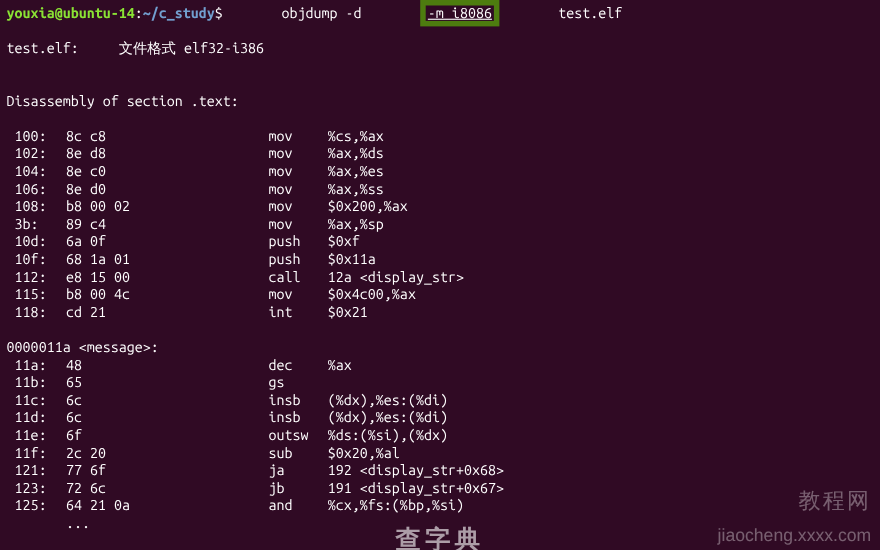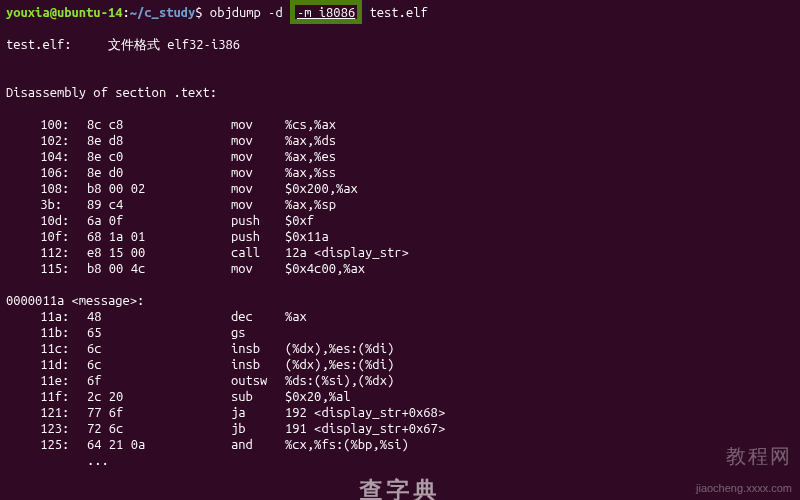--- a/index.html
+++ b/index.html
@@ -11,21 +11,21 @@
     line-height: 16px;
     width: 800px;
     height: 500px;
     overflow: hidden;
     padding: 4px 6px;
     position: relative;
   }
   .prompt-user { color: #8ae234; font-weight: bold; }
   .prompt-path { color: #729fcf; font-weight: bold; }
   .prompt-dollar { color: #ffffff; }
-  .cmd { color: #ffffff; }
+  .cmd { color: #ffffff; margin-left: 46px; }
   .boxed {
     border: 5px solid #4d7c0f;
     padding: 0 2px;
     text-decoration: underline;
   }
   .line { white-space: pre; }
   .blank { height: 16px; }
   .watermark1 {
     position: absolute;
     right: 8px;
@@ -35,42 +35,42 @@
     font-size: 20px;
     letter-spacing: 2px;
     pointer-events: none;
   }
   .watermark2 {
     position: absolute;
     right: 8px;
     bottom: 4px;
     color: rgba(255,255,255,0.35);
     font-family: sans-serif;
-    font-size: 11px;
+    font-size: 16px;
     pointer-events: none;
   }
   .watermark3 {
     position: absolute;
     left: 50%;
     transform: translateX(-50%);
     bottom: 2px;
     color: rgba(255,255,255,0.6);
     font-family: sans-serif;
     font-size: 23px;
     font-weight: bold;
     letter-spacing: 4px;
     pointer-events: none;
   }
   #asm {
     display: block;
   }
   .row { white-space: pre; }
-  .addr { display: inline-block; width: 54px; margin-left: 27px; }
+  .addr { display: inline-block; width: 54px; }
   .bytes { display: inline-block; width: 144px; }
-  .mn { display: inline-block; width: 54px; }
+  .mn { display: inline-block; width: 54px; margin-left: 40px; }
 </style>
 </head>
 <body>
 
 <div class="line"><span class="prompt-user">youxia@ubuntu-14</span><span>:</span><span class="prompt-path">~/c_study</span><span class="prompt-dollar">$</span> <span class="cmd">objdump -d </span><span class="cmd boxed">-m i8086</span><span class="cmd"> test.elf</span></div>
 <div class="blank"></div>
 <div class="line">test.elf:     文件格式 elf32-i386</div>
 <div class="blank"></div>
 <div class="blank"></div>
 <div class="line">Disassembly of section .text:</div>
@@ -79,20 +79,21 @@
     <div class="row"><span class="addr"> 100:</span><span class="bytes">8c c8</span><span class="mn">mov</span><span>%cs,%ax</span></div>
     <div class="row"><span class="addr"> 102:</span><span class="bytes">8e d8</span><span class="mn">mov</span><span>%ax,%ds</span></div>
     <div class="row"><span class="addr"> 104:</span><span class="bytes">8e c0</span><span class="mn">mov</span><span>%ax,%es</span></div>
     <div class="row"><span class="addr"> 106:</span><span class="bytes">8e d0</span><span class="mn">mov</span><span>%ax,%ss</span></div>
     <div class="row"><span class="addr"> 108:</span><span class="bytes">b8 00 02</span><span class="mn">mov</span><span>$0x200,%ax</span></div>
     <div class="row"><span class="addr"> 3b:</span><span class="bytes">89 c4</span><span class="mn">mov</span><span>%ax,%sp</span></div>
     <div class="row"><span class="addr"> 10d:</span><span class="bytes">6a 0f</span><span class="mn">push</span><span>$0xf</span></div>
     <div class="row"><span class="addr"> 10f:</span><span class="bytes">68 1a 01</span><span class="mn">push</span><span>$0x11a</span></div>
     <div class="row"><span class="addr"> 112:</span><span class="bytes">e8 15 00</span><span class="mn">call</span><span>12a &lt;display_str&gt;</span></div>
     <div class="row"><span class="addr"> 115:</span><span class="bytes">b8 00 4c</span><span class="mn">mov</span><span>$0x4c00,%ax</span></div>
+    <div class="row"><span class="addr"> 118:</span><span class="bytes">cd 21</span><span class="mn">int</span><span>$0x21</span></div>
     <div class="blank"></div>
     <div class="line">0000011a &lt;message&gt;:</div>
     <div class="row"><span class="addr"> 11a:</span><span class="bytes">48</span><span class="mn">dec</span><span>%ax</span></div>
     <div class="row"><span class="addr"> 11b:</span><span class="bytes">65</span><span class="mn">gs</span><span></span></div>
     <div class="row"><span class="addr"> 11c:</span><span class="bytes">6c</span><span class="mn">insb</span><span>(%dx),%es:(%di)</span></div>
     <div class="row"><span class="addr"> 11d:</span><span class="bytes">6c</span><span class="mn">insb</span><span>(%dx),%es:(%di)</span></div>
     <div class="row"><span class="addr"> 11e:</span><span class="bytes">6f</span><span class="mn">outsw</span><span>%ds:(%si),(%dx)</span></div>
     <div class="row"><span class="addr"> 11f:</span><span class="bytes">2c 20</span><span class="mn">sub</span><span>$0x20,%al</span></div>
     <div class="row"><span class="addr"> 121:</span><span class="bytes">77 6f</span><span class="mn">ja</span><span>192 &lt;display_str+0x68&gt;</span></div>
     <div class="row"><span class="addr"> 123:</span><span class="bytes">72 6c</span><span class="mn">jb</span><span>191 &lt;display_str+0x67&gt;</span></div>

